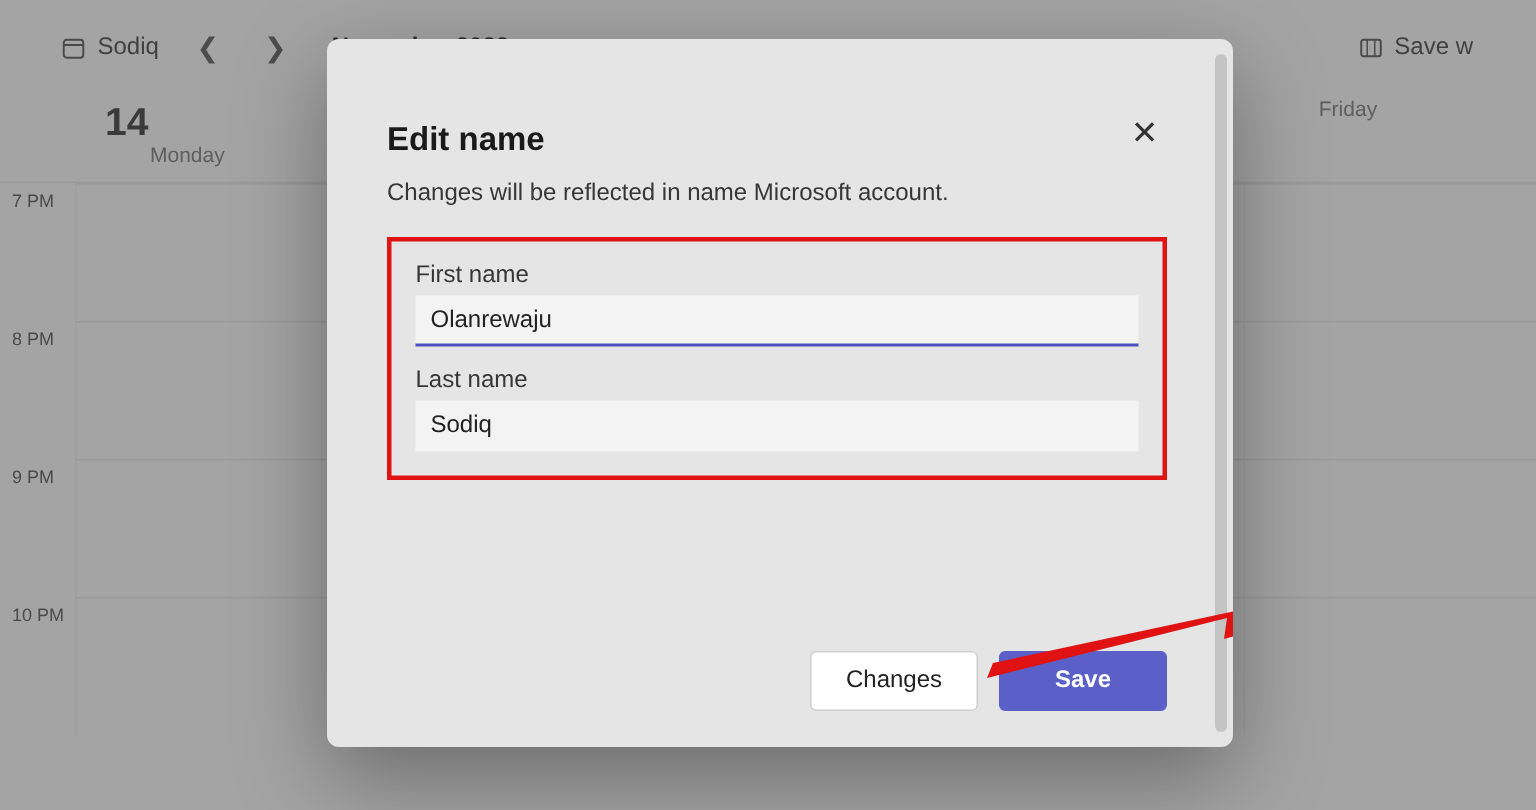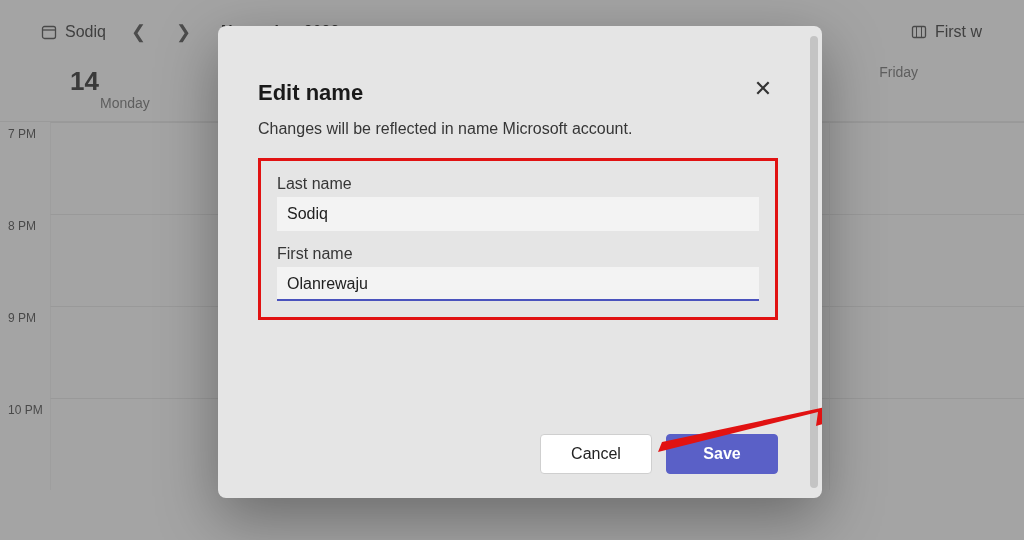--- a/index.html
+++ b/index.html
@@ -111,21 +111,21 @@
       <span class="month">
         <span>November 2022</span>
         <span style="font-size:13px; margin-left:6px;">▾</span>
       </span>
       <span class="right">
         <svg class="cal-icon" viewBox="0 0 16 16">
             <rect x="1.5" y="2.5" width="13" height="11" rx="1.5" fill="none" stroke="#555" stroke-width="1.3"></rect>
             <line x1="5.5" y1="2.5" x2="5.5" y2="13.5" stroke="#555" stroke-width="1"></line>
             <line x1="10.5" y1="2.5" x2="10.5" y2="13.5" stroke="#555" stroke-width="1"></line>
           </svg>
-        <span>First w</span>
+        <span>Save w</span>
       </span>
     </div>
 
     <div class="days-header">
       <div class="spacer"></div>
       <div class="day-col-head">
         <div class="day-num">14</div>
         <div class="day-name">Monday</div>
       </div>
       <div class="day-col-head"></div>
@@ -174,31 +174,31 @@
   <div class="scroll-shadow"></div>
   <div class="dlg-body">
     <div class="dlg-title">Edit name</div>
     <button class="dlg-close">
       <span>✕</span>
     </button>
     <div class="dlg-desc">Changes will be reflected in name Microsoft account.</div>
 
     <div class="highlight-box">
       <div class="field-group">
+        <div class="field-label">First name</div>
+        <input class="text-input focused" value="Olanrewaju" style="">
+      </div>
+      <div class="field-group">
         <div class="field-label">Last name</div>
         <input class="text-input" value="Sodiq" style="">
       </div>
-      <div class="field-group">
-        <div class="field-label">First name</div>
-        <input class="text-input focused" value="Olanrewaju" style="">
-      </div>
     </div>
 
     <div class="dlg-actions">
-      <button class="btn btn-secondary">Cancel</button>
+      <button class="btn btn-secondary">Changes</button>
       <button class="btn btn-primary">Save</button>
     </div>
 
     <svg class="arrow" viewBox="0 0 230 70">
       <defs></defs>
       <polygon points="0,60 160,20 158,34 230,14 170,0 172,14 4,50" fill="#e11212"></polygon>
     </svg>
   </div>
 </div>
 

